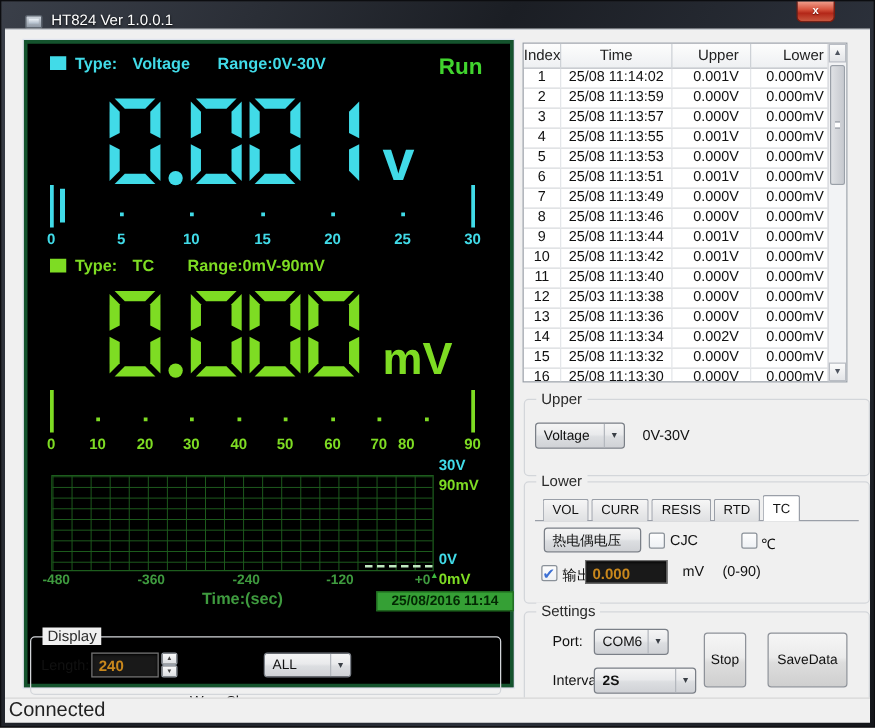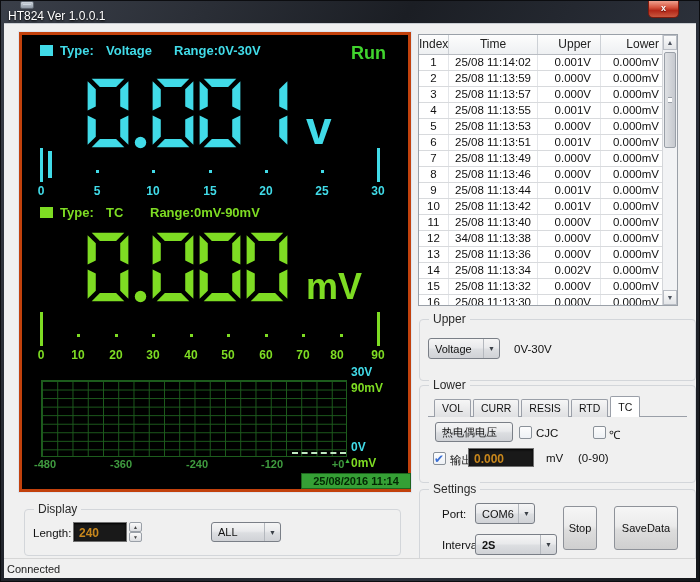--- a/index.html
+++ b/index.html
@@ -1,26 +1,26 @@
 <!DOCTYPE html>
 <html><head>
 <meta charset="utf-8">
 <style>
   html,body{margin:0;padding:0;background:#222;}
   *{box-sizing:border-box;font-family:"Liberation Sans",sans-serif;}
   .window{position:relative;width:700px;height:582px;background:linear-gradient(120deg,#3a3f49,#1b1e24 40%,#2c313b 70%,#14161a);border:1px solid #0c0d10;overflow:hidden;}
-  .titlebar{position:absolute;left:0;top:0;right:1px;height:22px;display:flex;align-items:flex-start;flex-direction:column;}
+  .titlebar{position:absolute;left:0;top:0;right:12px;height:22px;display:flex;align-items:flex-end;}
   .app-icon{width:14px;height:11px;margin-left:19px;border-radius:2px;background:linear-gradient(#cfd6de,#8e98a4);border:1px solid #5d656f;position:relative;}
   .app-icon::after{content:"";position:absolute;left:2px;top:2px;right:2px;bottom:3px;background:linear-gradient(#eef3f8,#aebbc9);}
   .title-text{color:#fff;font-size:12px;margin-left:7px;text-shadow:0 1px 2px #000;}
   .close-btn{position:absolute;right:19px;top:0;width:31px;height:17px;border-radius:0 0 5px 5px;background:linear-gradient(#f0a08e,#d7553f 40%,#b32718 60%,#c9573f);border:1px solid #7e1b0e;border-top:none;color:#fff;font-size:9px;font-weight:bold;text-align:center;line-height:15px;text-shadow:0 1px 1px #5c0d04;}
   .client{position:absolute;left:3px;top:22px;right:3px;bottom:3px;background:#f0f0f0;border-top:1px solid #c9cdd2;}
 
   
-  .lcd{position:absolute;left:15px;top:8px;width:392px;height:460px;background:#000;border:3px solid #c2410c;outline:1px solid #dfe4ee;padding-left:22px;}
+  .lcd{position:absolute;left:15px;top:8px;width:392px;height:518px;background:#000;border:3px solid #14532d;outline:1px solid #dfe4ee;padding-left:22px;}
   .lcd *{line-height:1;}
   .lcd-row{position:absolute;left:0;right:0;height:16px;}
   #row1{top:9px;} #row2{top:171px;}
   .sq{position:absolute;width:13px;height:11px;top:1px;left:18px;}
   .sq.cyan{background:#41dbe8;} .sq.green{background:#7edc23;}
   .ltext{position:absolute;font-size:13px;font-weight:bold;top:0;}
   .cyan-t{color:#41dbe8;} .green-t{color:#7edc23;}
   #run{position:absolute;right:22px;top:0;font-size:18px;font-weight:bold;color:#41d42e;}
   .segrow{position:absolute;display:flex;align-items:flex-end;gap:3px;}
   #seg1{left:64px;top:42px;color:#41dbe8;}
@@ -82,21 +82,21 @@
   .dark-input{position:absolute;background:#191919;border:1px solid #707070;box-shadow:inset 0 1px 2px #000;color:#c8871c;font-size:12px;font-weight:bold;padding:3px 5px;}
   .spin{position:absolute;width:13px;}
   .spin div{height:10px;border:1px solid #9aa0a8;border-radius:2px;background:linear-gradient(#fafafa,#dcdee1);font-size:5px;color:#444;text-align:center;line-height:8px;}
   .spin div:first-child{margin-bottom:0;}
 
   .btn{position:absolute;border:1px solid #8e9299;border-radius:3px;background:linear-gradient(#f6f6f6,#ebebeb 45%,#dddddd 55%,#cfcfcf);font-size:11px;color:#111;display:flex;align-items:center;justify-content:center;}
   #btn-stop{left:143px;top:16px;width:34px;height:44px;}
   #btn-save{left:194px;top:16px;width:64px;height:44px;}
 
   .statusbar{position:absolute;left:0;right:0;bottom:0;height:20px;background:#f0f0f0;border-top:1px solid #d6d6d6;}
-  .statusbar span{font-size:11px;color:#222;margin-left:3px;line-height:19px;display:inline-block;}
+  .statusbar span{font-size:16px;color:#222;margin-left:3px;line-height:19px;display:inline-block;}
 </style>
 </head>
 <body>
 
 <div class="window">
   <div class="titlebar">
     <span class="app-icon"></span>
     <span class="title-text">HT824 Ver 1.0.0.1</span>
     <div class="close-btn">x</div>
   </div>
@@ -218,39 +218,40 @@
           <span class="sc-label" style="left: 112px;">30</span>
           <div class="sc-dot" style="left: 150px;"></div>
           <span class="sc-label" style="left: 150px;">40</span>
           <div class="sc-dot" style="left: 187px;"></div>
           <span class="sc-label" style="left: 187px;">50</span>
           <div class="sc-dot" style="left: 225px;"></div>
           <span class="sc-label" style="left: 225px;">60</span>
           <div class="sc-dot" style="left: 262px;"></div>
           <span class="sc-label" style="left: 262px;">70</span>
           <div class="sc-dot" style="left: 300px;"></div>
-          <span class="sc-label" style="left: 296px;">80</span>
+          <span class="sc-label" style="left: 284px;">80</span>
           <div class="sc-end" style="left: 336px;"></div>
           <span class="sc-label" style="left: 337px;">90</span>
         </div>
 
       <div id="graph-grid"></div>
       <div id="trace"></div>
       <span class="ylab cyan-t" style="top:331px">30V</span>
       <span class="ylab green-t" style="top:347px">90mV</span>
       <span class="ylab cyan-t" style="top:406px">0V</span>
       <span class="ylab green-t" style="top:422px">0mV</span>
       <div class="xticks">
           <span style="left: 23px;">-480</span>
           <span style="left: 99px;">-360</span>
           <span style="left: 175px;">-240</span>
           <span style="left: 250px;">-120</span>
           <span style="left: 316px;">+0</span>
         </div>
       <span id="cursor-arrow">▲</span>
+      <div id="time-label">Time:(sec)</div>
       <div id="timestamp">25/08/2016 11:14</div>
     </div>
 
     <div class="dtable">
       <div class="thead">
           <div class="th c0">Index</div>
           <div class="th c1">Time</div>
           <div class="th c2">Upper</div>
           <div class="th c3">Lower</div>
         </div>
@@ -316,21 +317,21 @@
             <div class="td c3">0.000mV</div>
           </div>
           <div class="trow">
             <div class="td c0">11</div>
             <div class="td c1">25/08  11:13:40</div>
             <div class="td c2">0.000V</div>
             <div class="td c3">0.000mV</div>
           </div>
           <div class="trow">
             <div class="td c0">12</div>
-            <div class="td c1">34/08  11:13:38</div>
+            <div class="td c1">25/03  11:13:38</div>
             <div class="td c2">0.000V</div>
             <div class="td c3">0.000mV</div>
           </div>
           <div class="trow">
             <div class="td c0">13</div>
             <div class="td c1">25/08  11:13:36</div>
             <div class="td c2">0.000V</div>
             <div class="td c3">0.000mV</div>
           </div>
           <div class="trow">

